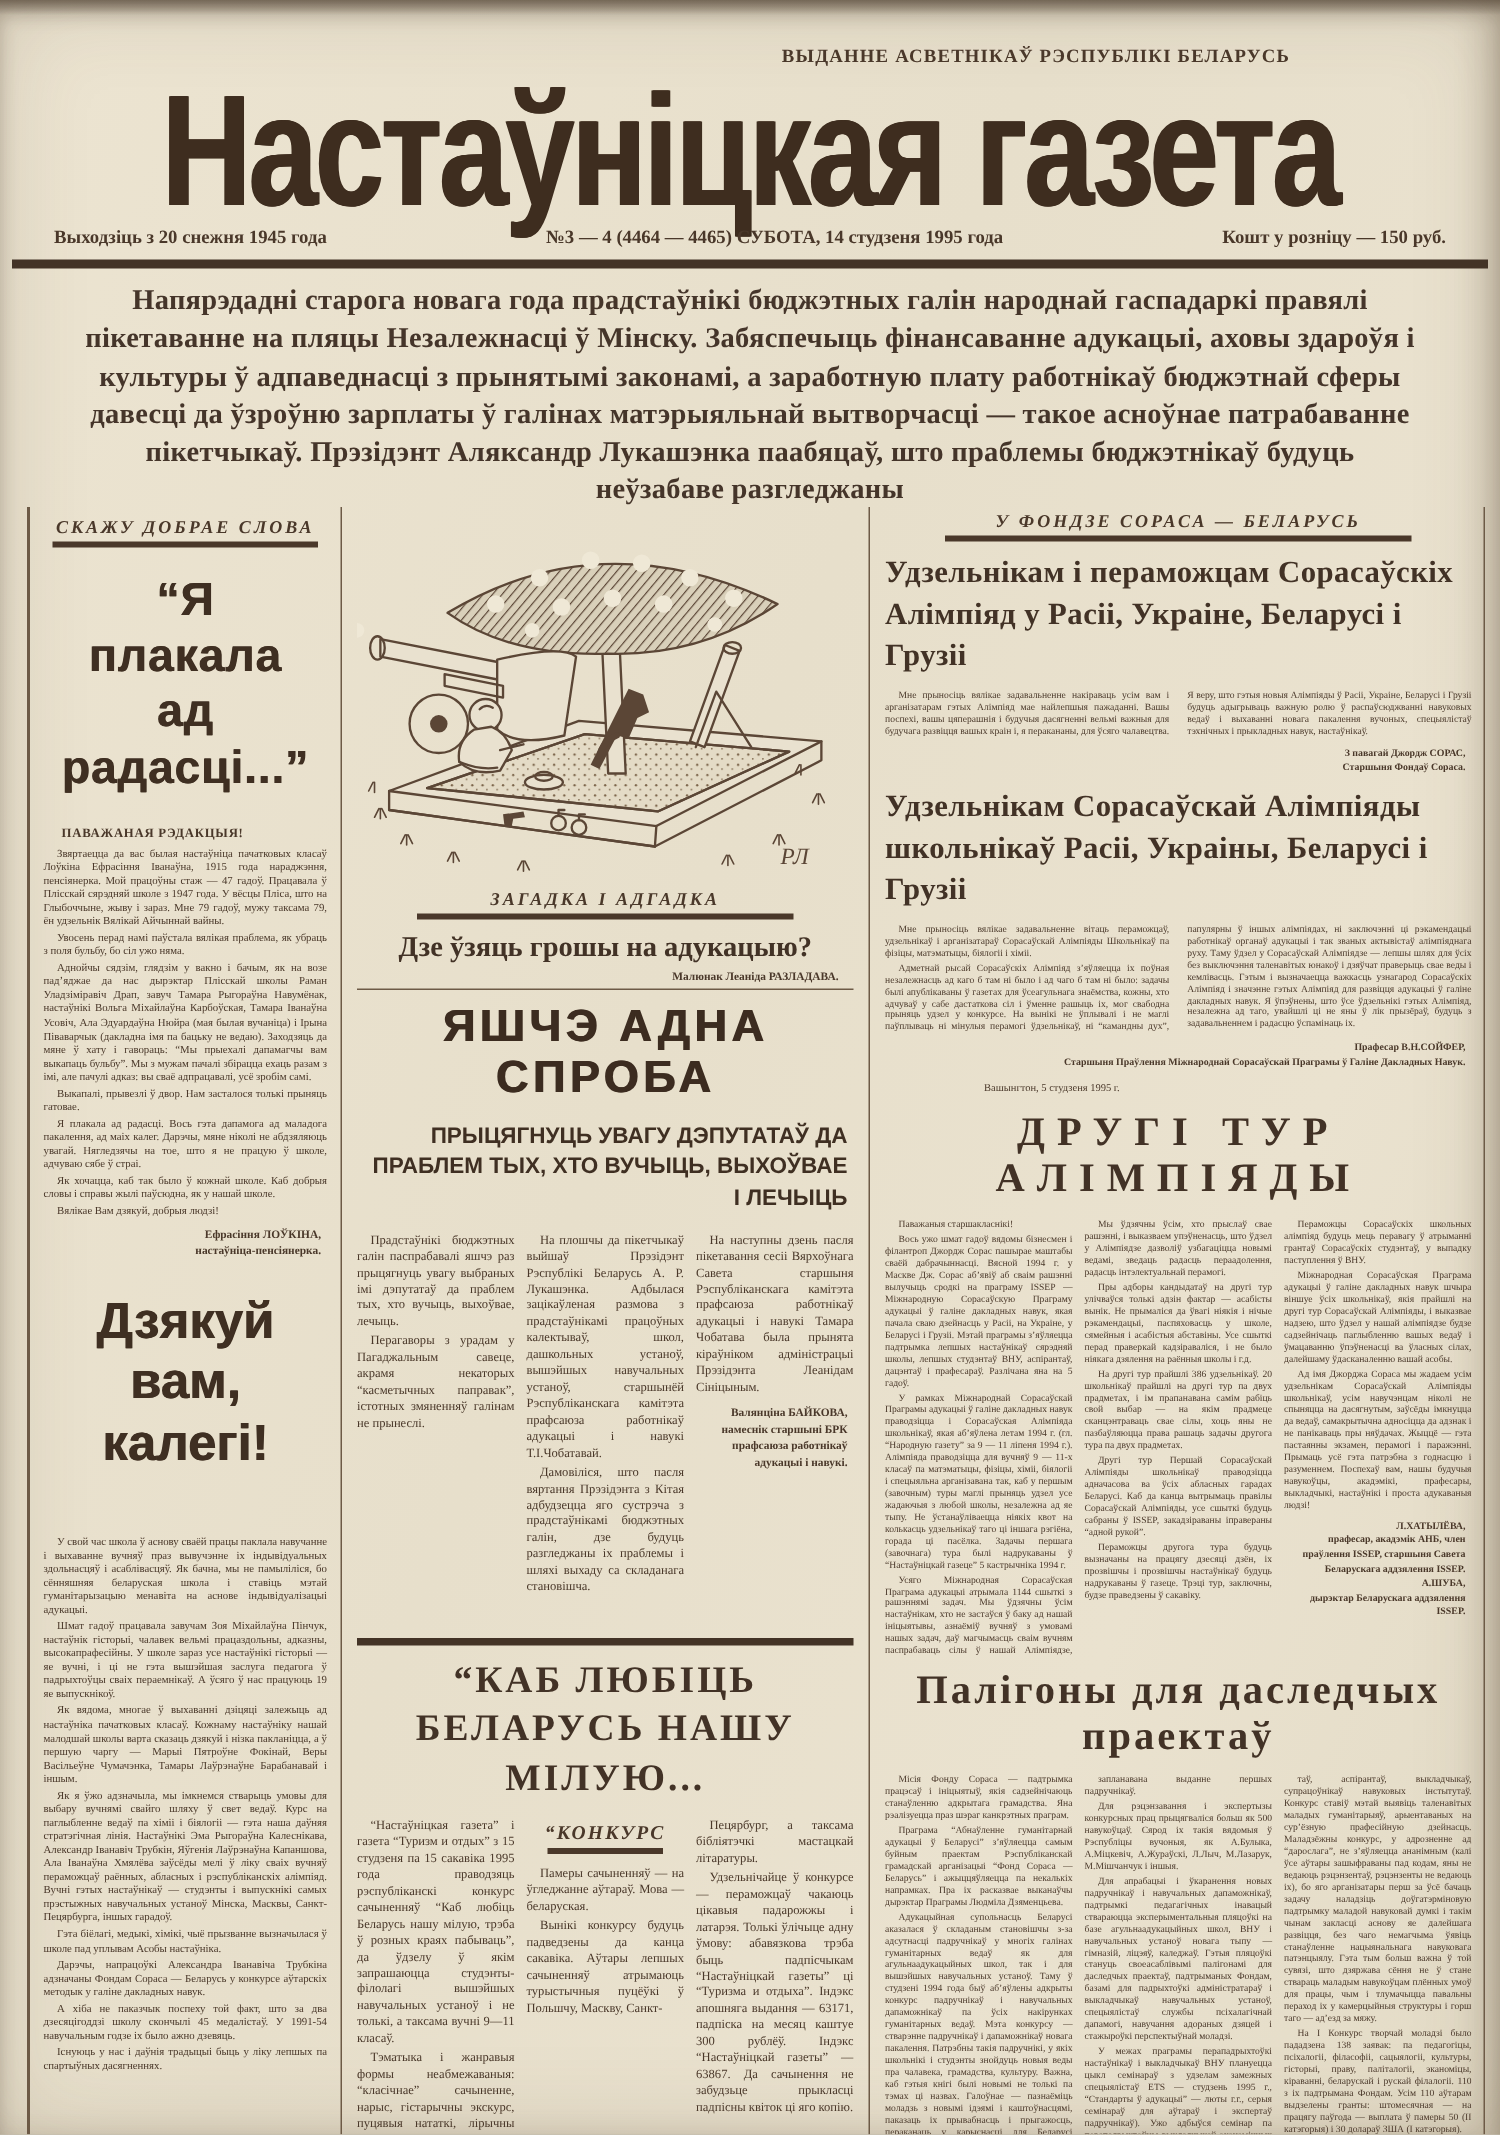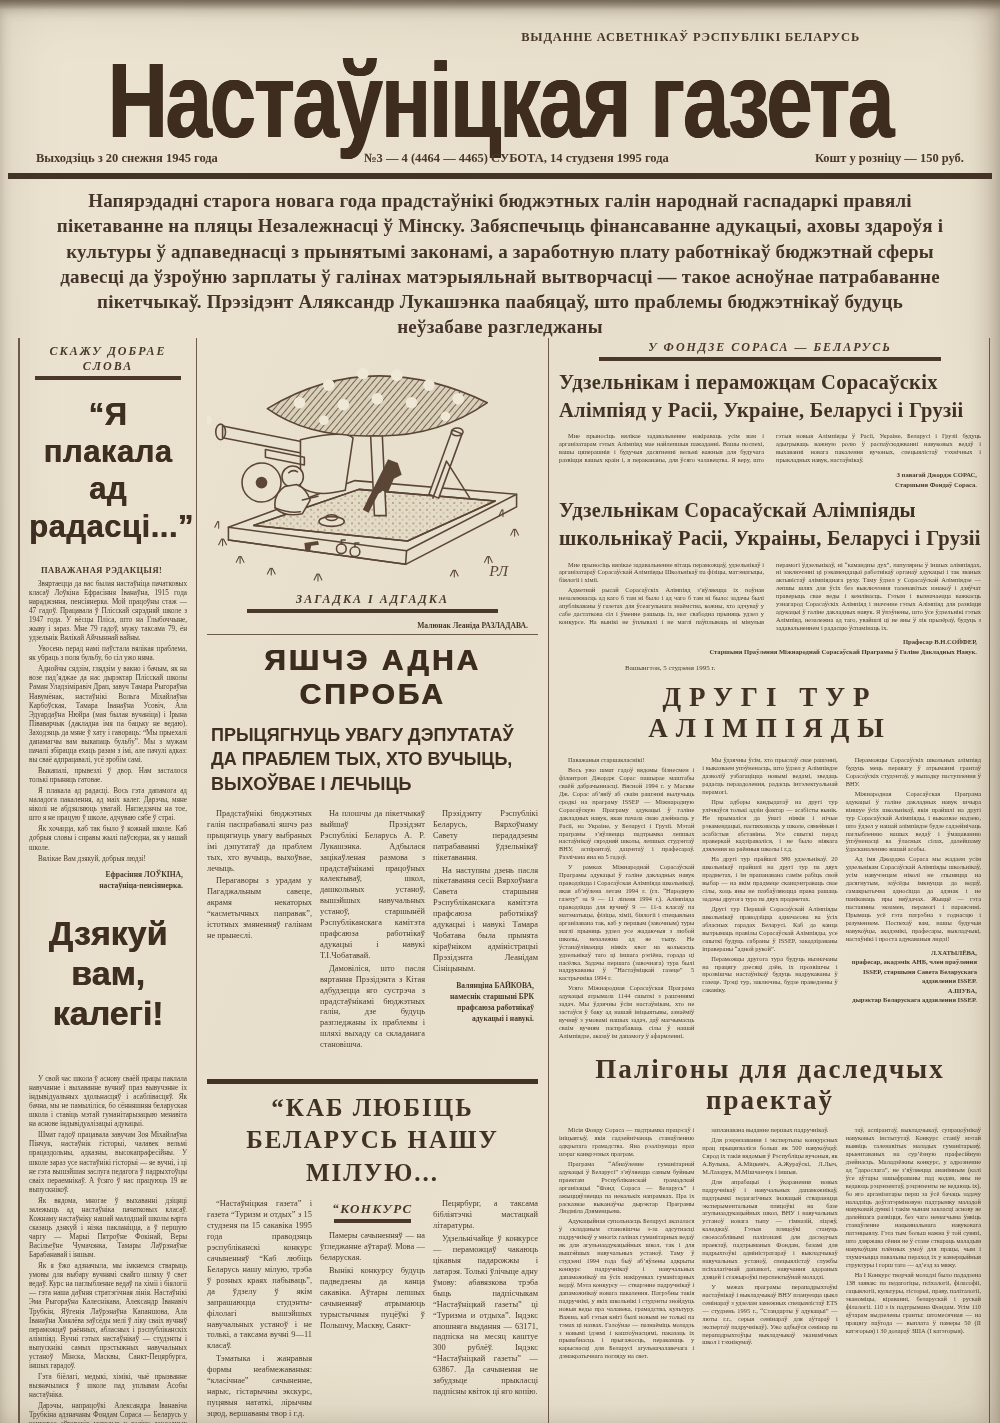--- a/index.html
+++ b/index.html
@@ -21,21 +21,21 @@
   }
   .dateline-row { position:absolute; top:151px; left:36px; right:36px; display:flex; justify-content:space-between; font-weight:bold; font-size:12.5px; }
   .top-rule { position:absolute; top:173px; left:8px; right:8px; height:6px; background:#433326; }
   .lead {
     position:absolute; top:188px; left:52px; right:52px; text-align:center;
     font-weight:bold; font-size:19px; line-height:1.33; color:#45352a; letter-spacing:.2px;
   }
   
   .main { position:absolute; top:338px; left:18px; right:10px; bottom:0; display:flex; }
   .col { box-sizing:border-box; overflow:hidden; }
-  .col-left  { width:179px; border-left:2px solid #6d5a46; border-right:1px solid #6d5a46; padding:6px 9px 0; }
+  .col-left  { width:210px; border-left:2px solid #6d5a46; border-right:1px solid #6d5a46; padding:6px 9px 0; }
   .col-center{ width:352px; border-right:1px solid #6d5a46; padding:2px 10px 0; }
   .col-right { flex:1; border-right:1px solid #6d5a46; padding:2px 8px 0 10px; }
   
   .kicker { font-style:italic; font-weight:bold; font-size:12px; letter-spacing:2px; text-align:center; color:#4a382a; }
   .kicker-bar { height:4px; background:#4a382a; margin:2px 6px 8px; }
   .kicker-bar.narrow { margin:2px 40px 8px; }
   
   .hl-quote {
     font-family:"Liberation Sans", sans-serif; font-weight:bold; font-size:31px; line-height:1.2;
     text-align:center; white-space:pre-line; margin:16px 0 20px; color:#3f2f22; letter-spacing:.5px;
@@ -60,22 +60,22 @@
   .cartoon-box svg { width:100%; height:100%; }
   .caption { font-weight:bold; font-size:19px; text-align:center; margin:5px 0 3px; color:#423226; }
   .credit { font-weight:bold; font-size:7.6px; text-align:right; padding-right:10px; margin-bottom:4px; }
   .thin-rule { height:1px; background:#6d5a46; margin:4px 0 8px; }
   .thick-rule { height:5px; background:#433326; margin:8px 0 8px; }
   .sproba-hl {
     font-family:"Liberation Sans", sans-serif; font-weight:bold; font-size:30px; letter-spacing:3px;
     text-align:center; margin:6px 0 12px; color:#3c2c20; text-shadow:.8px 0 0 currentColor;
   }
   .sproba-sub {
-    font-family:"Liberation Sans", sans-serif; font-weight:bold; font-size:18px; line-height:1.35;
-    text-align:left; margin:0 4px 13px; color:#3f2f22;
+    font-family:"Liberation Sans", sans-serif; font-weight:bold; font-size:15px; line-height:1.35;
+    text-align:right; margin:0 4px 13px; color:#3f2f22;
   }
   .cols3 { display:flex; gap:8px; }
   .cols3 > div { flex:1; min-width:0; }
   .sproba-body { height:262px; overflow:hidden; }
   .kab-hl { font-weight:bold; font-size:25px; letter-spacing:2px; line-height:1.3; text-align:center; margin:6px 0 10px; color:#423226; }
   .konkurs-body { height:250px; overflow:hidden; }
   .konkurs-kicker { font-style:italic; font-weight:bold; font-size:13px; letter-spacing:1.5px; text-align:center; margin-top:2px; }
   .konkurs-bar { height:4px; background:#4a382a; margin:2px 14px 8px; }
   
   .letter-hl { font-weight:bold; font-size:20.5px; line-height:1.35; margin:8px 0 8px; color:#423226; letter-spacing:.3px; }
@@ -232,37 +232,37 @@
             </pattern>
             <pattern id="sanddots" width="7" height="7" patternUnits="userSpaceOnUse">
               <circle cx="2" cy="2" r="0.8" fill="#7a6349"></circle>
               <circle cx="5" cy="5" r="0.6" fill="#7a6349"></circle>
             </pattern>
           </defs>
         </svg>
       </div>
       <div class="kicker">ЗАГАДКА І АДГАДКА</div>
       <div class="kicker-bar narrow"></div>
+      <div class="caption">Дзе ўзяць грошы на адукацыю?</div>
       <div class="credit">Малюнак Леаніда РАЗЛАДАВА.</div>
       <div class="thin-rule"></div>
 
       <div class="sproba-hl">ЯШЧЭ АДНА СПРОБА</div>
       <div class="sproba-sub">ПРЫЦЯГНУЦЬ УВАГУ ДЭПУТАТАЎ ДА ПРАБЛЕМ ТЫХ, ХТО ВУЧЫЦЬ, ВЫХОЎВАЕ І ЛЕЧЫЦЬ</div>
       <div class="cols3 sproba-body">
         <div class="bt">
             <p>Прадстаўнікі бюджэтных галін паспрабавалі яшчэ раз прыцягнуць увагу выбраных імі дэпутатаў да праблем тых, хто вучыць, выхоўвае, лечыць.</p>
             <p>Перагаворы з урадам у Пагаджальным савеце, акрамя некаторых “касметычных паправак”, істотных змяненняў галінам не прынеслі.</p>
           </div>
         <div class="bt">
             <p>На плошчы да пікетчыкаў выйшаў Прэзідэнт Рэспублікі Беларусь А. Р. Лукашэнка. Адбылася зацікаўленая размова з прадстаўнікамі працоўных калектываў, школ, дашкольных устаноў, вышэйшых навучальных устаноў, старшынёй Рэспубліканскага камітэта прафсаюза работнікаў адукацыі і навукі Т.І.Чобатавай.</p>
             <p>Дамовіліся, што пасля вяртання Прэзідэнта з Кітая адбудзецца яго сустрэча з прадстаўнікамі бюджэтных галін, дзе будуць разгледжаны іх праблемы і шляхі выхаду са складанага становішча.</p>
           </div>
         <div>
           <div class="bt">
-              <p>Прэзідэнту Рэспублікі Беларусь, Вярхоўнаму Савету перададзены патрабаванні ўдзельнікаў пікетавання.</p>
               <p>На наступны дзень пасля пікетавання сесіі Вярхоўнага Савета старшыня Рэспубліканскага камітэта прафсаюза работнікаў адукацыі і навукі Тамара Чобатава была прынята кіраўніком адміністрацыі Прэзідэнта Леанідам Сініцыным.</p>
             </div>
           <div class="sig">
             <div>Валянціна БАЙКОВА,</div>
             <div>намеснік старшыні БРК прафсаюза работнікаў адукацыі і навукі.</div>
           </div>
         </div>
       </div>
       <div class="thick-rule"></div>
       <div class="kab-hl">“КАБ ЛЮБІЦЬ БЕЛАРУСЬ НАШУ МІЛУЮ...</div>

